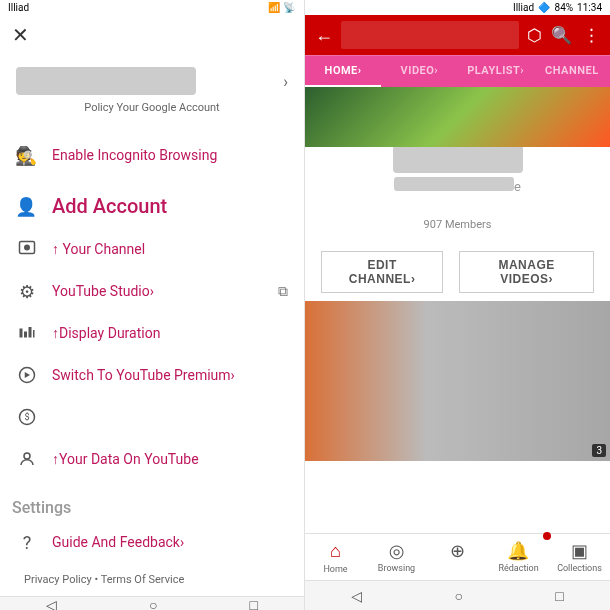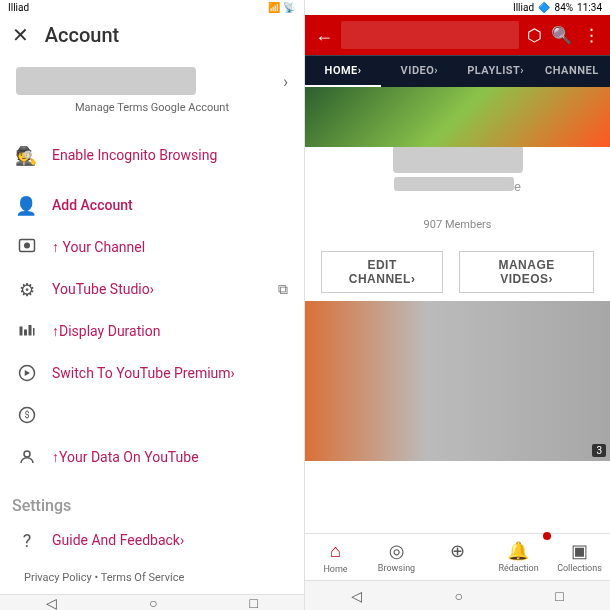--- a/index.html
+++ b/index.html
@@ -102,21 +102,21 @@
       color: #555;
       flex-shrink: 0;
     }
 
     .menu-label {
       font-size: 14px;
       color: #be185d;
     }
 
     .menu-label.add-account {
-      font-size: 14px;
+      font-size: 20px;
       font-weight: 500;
     }
 
     .external-icon {
       margin-left: auto;
       font-size: 14px;
       color: #777;
     }
 
     .settings-header {
@@ -164,21 +164,21 @@
     }
 
     .top-bar-icons {
       display: flex;
       gap: 10px;
       color: #fff;
       font-size: 17px;
     }
 
     .nav-tabs {
-      background: #0f172a;
+      background: #ec4899;
       display: flex;
       border-top: 1px solid rgba(255,255,255,0.2);
     }
 
     .nav-tab {
       flex: 1;
       padding: 8px 4px;
       font-size: 11px;
       color: rgba(255,255,255,0.7);
       text-align: center;
@@ -374,29 +374,28 @@
   <div class="left-status">
     <span>Illiad</span>
     <span class="status-icons">
       <span>📶</span>
       <span>📡</span>
     </span>
   </div>
 
   <div class="header-left">
     <span class="close-icon">✕</span>
-    <span class="header-title">Account</span>
   </div>
 
   <div class="account-section">
     <div class="account-avatar-bar">
       <div class="avatar-placeholder"></div>
       <span class="account-arrow">›</span>
     </div>
-    <span class="manage-google">Manage Terms Google Account</span>
+    <span class="manage-google">Policy Your Google Account</span>
   </div>
 
   <div class="divider"></div>
 
   <div class="menu-item">
     <span class="menu-icon">🕵</span>
     <span class="menu-label">Enable Incognito Browsing</span>
   </div>
 
   <div class="divider"></div>

